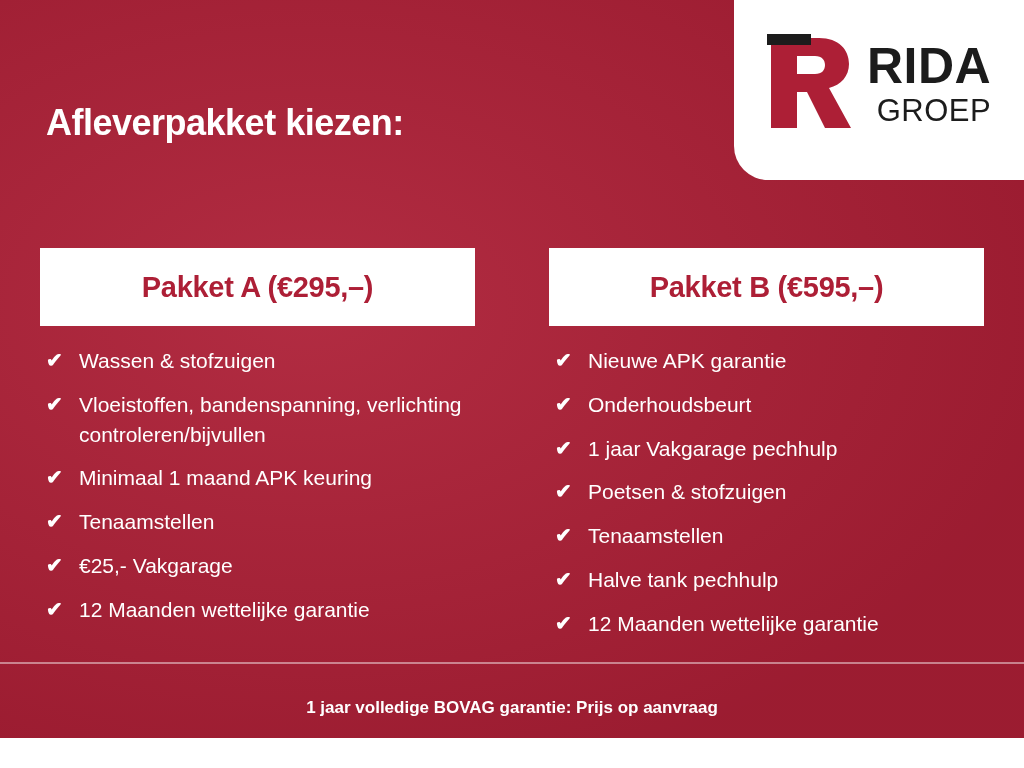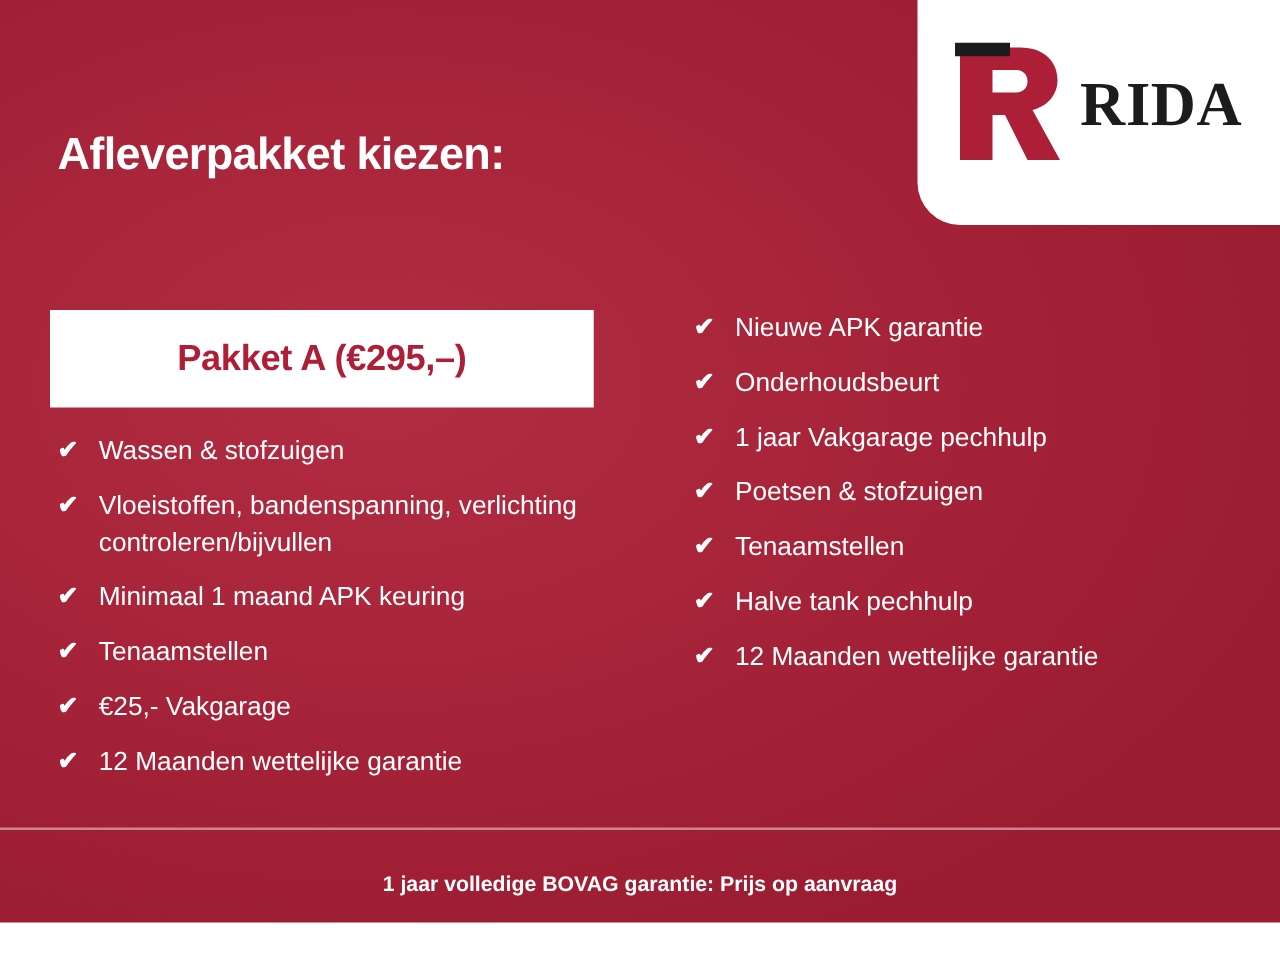--- a/index.html
+++ b/index.html
@@ -50,21 +50,20 @@
     width: 86px;
     height: 98px;
     flex: 0 0 auto;
   }
   .logo-mark svg { display: block; }
   .logo-words {
     display: flex;
     flex-direction: column;
     align-items: flex-end;
     line-height: 1;
-    font-family: Liberation Serif, serif;
   }
   .logo-rida {
     font-size: 50px;
     font-weight: 700;
     color: #1c1c1c;
     letter-spacing: 0.5px;
   }
   .logo-groep {
     font-size: 31px;
     font-weight: 400;
@@ -174,20 +173,21 @@
 
   <div class="logo-badge">
     <div class="logo-mark">
       <svg width="86" height="98" viewBox="0 0 86 98" aria-hidden="true">
         <path d="M4 4 H52 C72 4 82 16 82 30 C82 42 74 51 62 54 L84 94 H58 L40 58 H30 V94 H4 Z M30 22 V40 H48 C55 40 58 36 58 31 C58 26 55 22 48 22 Z" fill="#ad1f36"></path>
         <rect x="0" y="0" width="44" height="11" fill="#1c1c1c"></rect>
       </svg>
     </div>
     <div class="logo-words">
       <span class="logo-rida">RIDA</span>
+      <span class="logo-groep">GROEP</span>
     </div>
   </div>
 
   <h1 class="title">Afleverpakket kiezen:</h1>
 
   <div class="columns">
 
     <div class="package">
       <div class="package-header">
         <span class="package-header-text">Pakket A (€295,–)</span>
@@ -214,20 +214,23 @@
           <span class="feature-text">€25,- Vakgarage</span>
         </li>
         <li class="feature-item">
           <span class="check">✔</span>
           <span class="feature-text">12 Maanden wettelijke garantie</span>
         </li>
       </ul>
     </div>
 
     <div class="package">
+      <div class="package-header">
+        <span class="package-header-text">Pakket B (€595,–)</span>
+      </div>
       <ul class="feature-list">
         <li class="feature-item">
           <span class="check">✔</span>
           <span class="feature-text">Nieuwe APK garantie</span>
         </li>
         <li class="feature-item">
           <span class="check">✔</span>
           <span class="feature-text">Onderhoudsbeurt</span>
         </li>
         <li class="feature-item">

